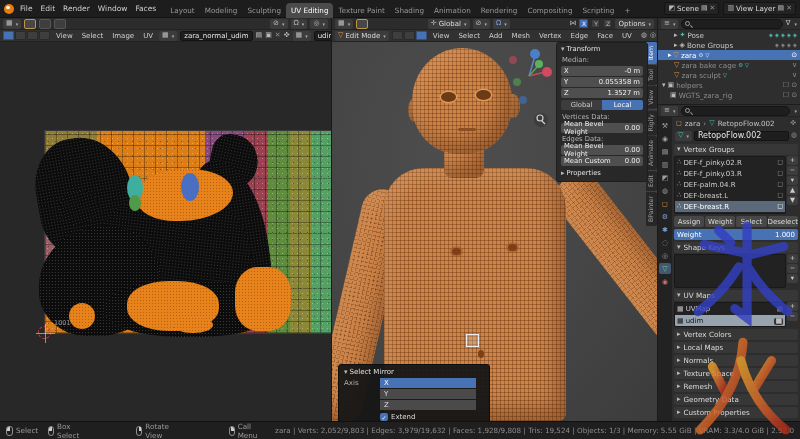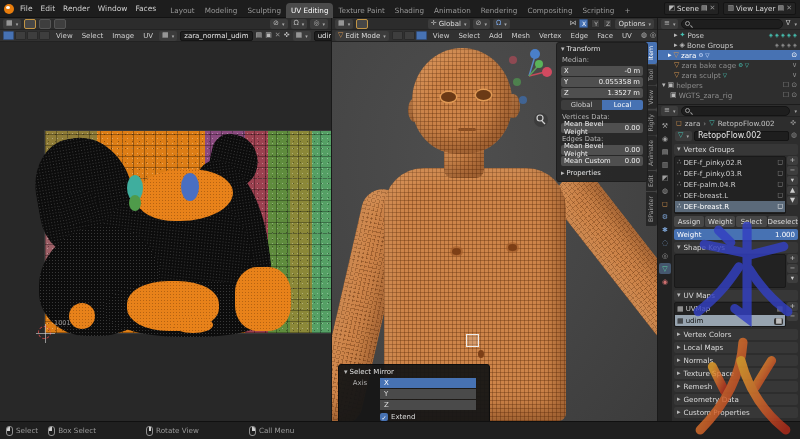--- a/index.html
+++ b/index.html
@@ -385,21 +385,21 @@
         <span class="vtab">Edit</span>
         <span class="vtab">BPainter</span>
       </div>
 
       <div class="smpanel" style="left:6px;top:322px;width:152px">
         <div class="row" style="gap:2px;margin-bottom:2px">
           <span class="ico">▾</span>
           <span style="color:#e0e0e0">Select Mirror</span>
         </div>
         <div class="row" style="align-items:flex-start;gap:4px">
-          <span style="width:32px;text-align:center;color:#b0b0b0;margin-top:1px">Axis</span>
+          <span style="width:32px;text-align:left;color:#b0b0b0;margin-top:1px">Axis</span>
           <div class="smaxes">
             <span class="smaxis on">X</span>
             <span class="smaxis">Y</span>
             <span class="smaxis">Z</span>
           </div>
         </div>
         <div class="row" style="gap:3px;margin-top:3px;margin-left:36px">
           <span class="chk">✓</span>
           <span style="color:#dcdcdc">Extend</span>
         </div>
@@ -667,20 +667,21 @@
           </span>
           <span>Rotate View</span>
         </span>
       <span class="hint" style="margin-left:40px">
           <span class="mouse rmb">
             <i></i>
           </span>
           <span>Call Menu</span>
         </span>
     </div>
+    <span class="stats">zara | Verts: 2,052/9,803 | Edges: 3,979/19,632 | Faces: 1,928/9,808 | Tris: 19,524 | Objects: 1/3 | Memory: 5.55 GiB | VRAM: 3.3/4.0 GiB | 2.92.0</span>
   </div>
 
   <svg class="watermark" viewBox="0 0 110 210">
     <defs>
       <linearGradient id="fireg" x1="0" y1="0" x2="1" y2="1">
         <stop offset="0" stop-color="#e8a22a"></stop>
         <stop offset="0.5" stop-color="#d86a2a"></stop>
         <stop offset="1" stop-color="#b02a1a"></stop>
       </linearGradient>
     </defs>

